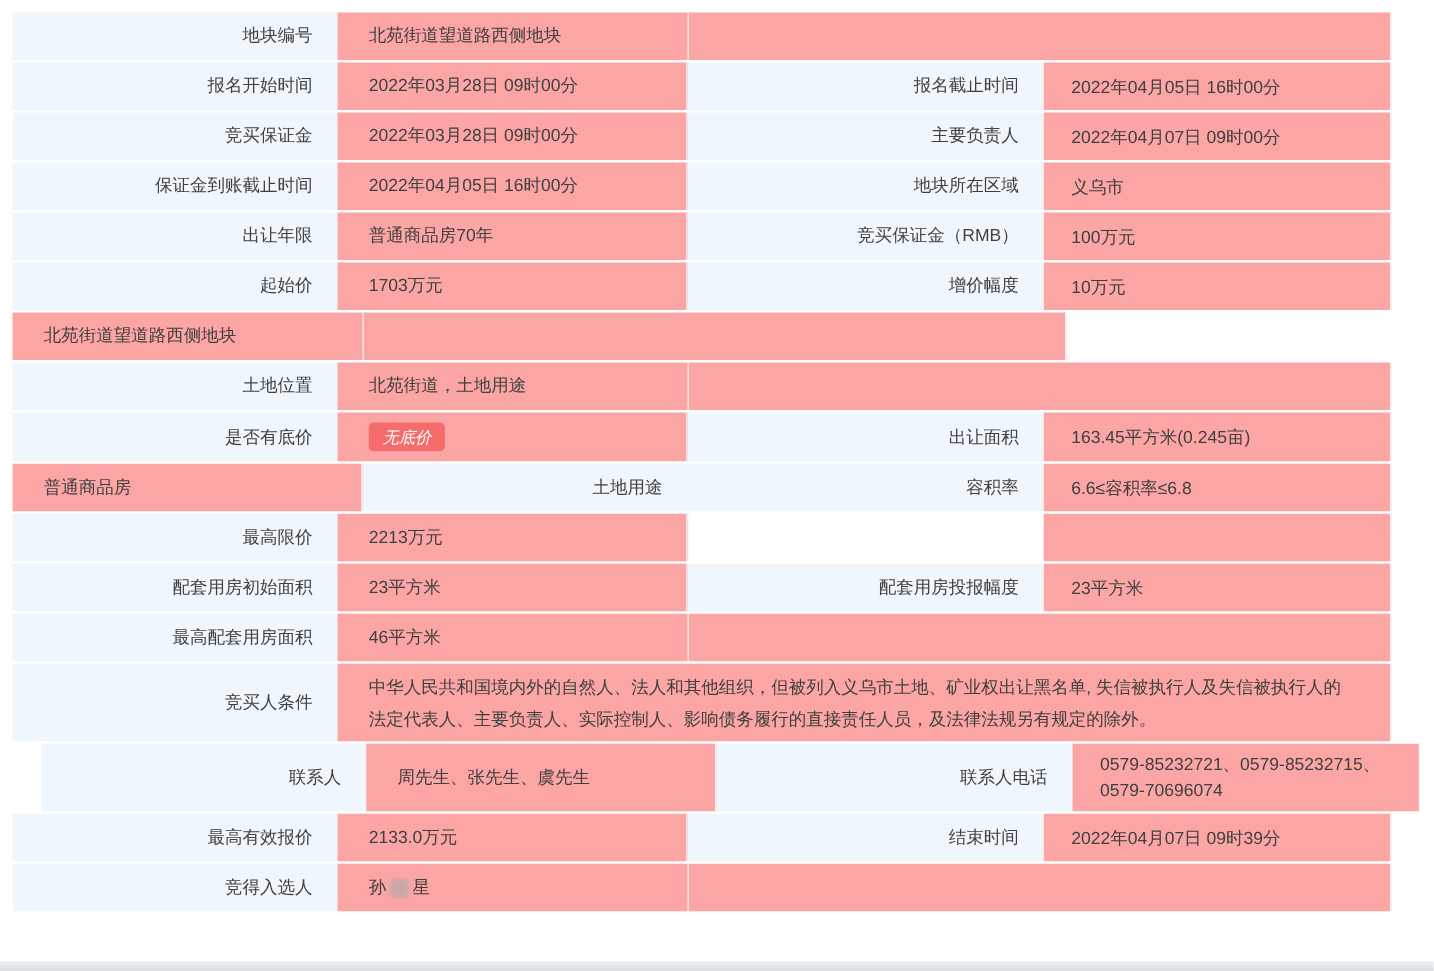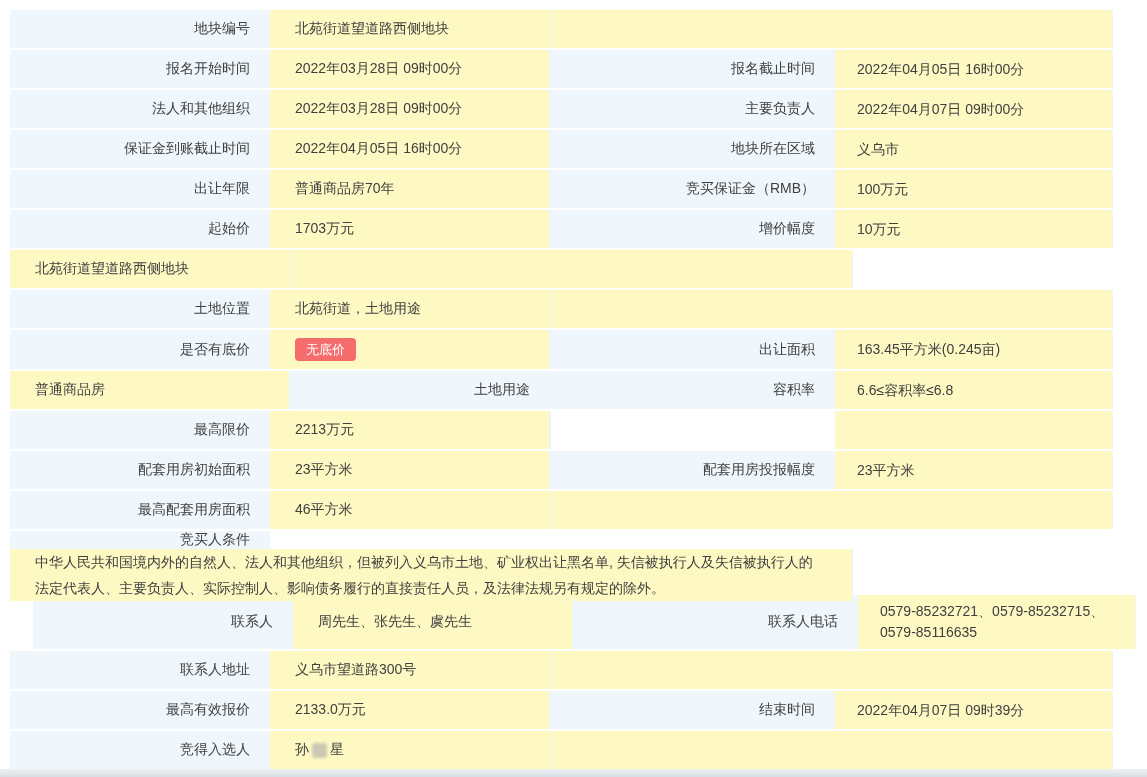--- a/index.html
+++ b/index.html
@@ -12,35 +12,35 @@
   .table{position:absolute;left:10px;top:10px;width:1126px;}
   .row{display:flex;margin-bottom:2px;}
   .cell{box-sizing:border-box;display:flex;align-items:center;}
   .label{
     width:260px;background:#f0f7fc;justify-content:flex-end;
     padding-right:20px;text-align:right;color:#404040;
   }
   .label.l2{width:285px;}
   .label.empty{background:#ffffff;border-left:1px solid #f1f4f6;}
   .value{
-    background:#fef9c3;padding-left:25px;position:relative;
+    background:#fca5a5;padding-left:25px;position:relative;
     border-right:1px solid #f1f4f6;color:#404040;
   }
   .value.v1{width:280px;}
   .value.v2{width:278px;padding-left:22px;padding-right:8px;line-height:21px;}
   .value.v2.empty{border-left:0;}
   .value.wide{width:843px;padding-right:30px;}
   .value.wide.divided::after{
     content:"";position:absolute;left:280px;top:0;bottom:0;width:1px;background:#f1f4f6;
   }
   .value.longtext{line-height:26px;}
-  .h38{height:38px;} .h39{height:39px;} .h54{height:54px;justify-content:flex-end;} .h62{height:62px;flex-direction:column;}
+  .h38{height:38px;} .h39{height:39px;} .h54{height:54px;justify-content:flex-end;} .h62{height:62px;}
   .badge{
     display:inline-block;background:#f56c6c;color:#ffffff;
-    border-radius:4px;padding:5px 11px;font-size:13px;line-height:1;
+    border-radius:4px;padding:5px 11px;font-size:13px;line-height:1;font-style:italic;
   }
   .censor{
     display:inline-block;width:15px;height:15px;background:#a9a9a9;
     border-radius:3px;filter:blur(1.5px);opacity:.6;margin:0 3px;
   }
   .bottom-strip{
     position:absolute;left:0;top:769px;width:1147px;height:8px;
     background:linear-gradient(#eef1f4,#d7dde2);
   }
 </style>
@@ -55,21 +55,21 @@
   </div>
 
   <div class="row h38">
     <div class="cell label">报名开始时间</div>
     <div class="cell value v1">2022年03月28日 09时00分</div>
     <div class="cell label l2">报名截止时间</div>
     <div class="cell value v2">2022年04月05日 16时00分</div>
   </div>
 
   <div class="row h38">
-    <div class="cell label">法人和其他组织</div>
+    <div class="cell label">竞买保证金</div>
     <div class="cell value v1">2022年03月28日 09时00分</div>
     <div class="cell label l2">主要负责人</div>
     <div class="cell value v2">2022年04月07日 09时00分</div>
   </div>
 
   <div class="row h38">
     <div class="cell label">保证金到账截止时间</div>
     <div class="cell value v1">2022年04月05日 16时00分</div>
     <div class="cell label l2">地块所在区域</div>
     <div class="cell value v2">义乌市</div>
@@ -135,27 +135,23 @@
 
   <div class="row h62">
     <div class="cell label">竞买人条件</div>
     <div class="cell value wide longtext">中华人民共和国境内外的自然人、法人和其他组织，但被列入义乌市土地、矿业权出让黑名单, 失信被执行人及失信被执行人的法定代表人、主要负责人、实际控制人、影响债务履行的直接责任人员，及法律法规另有规定的除外。</div>
   </div>
 
   <div class="row h54">
     <div class="cell label">联系人</div>
     <div class="cell value v1">周先生、张先生、虞先生</div>
     <div class="cell label l2">联系人电话</div>
-    <div class="cell value v2">0579-85232721、0579-85232715、0579-85116635</div>
+    <div class="cell value v2">0579-85232721、0579-85232715、0579-70696074</div>
   </div>
 
-  <div class="row h38">
-    <div class="cell label">联系人地址</div>
-    <div class="cell value wide divided">义乌市望道路300号</div>
-  </div>
 
   <div class="row h38">
     <div class="cell label">最高有效报价</div>
     <div class="cell value v1">2133.0万元</div>
     <div class="cell label l2">结束时间</div>
     <div class="cell value v2">2022年04月07日 09时39分</div>
   </div>
 
   <div class="row h38">
     <div class="cell label">竞得入选人</div>

